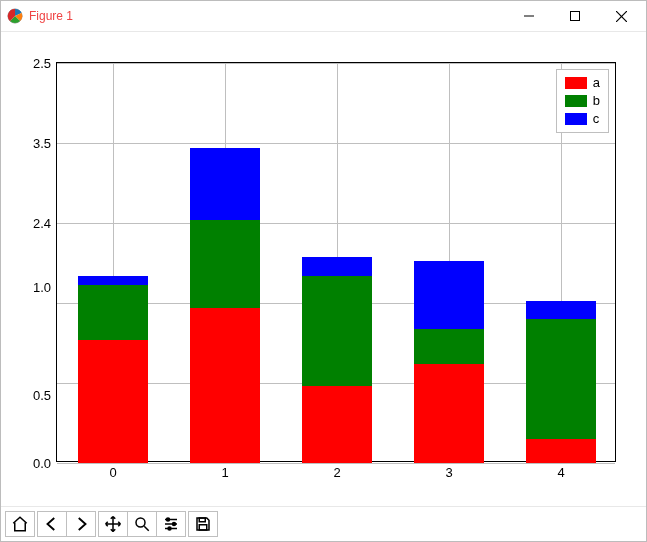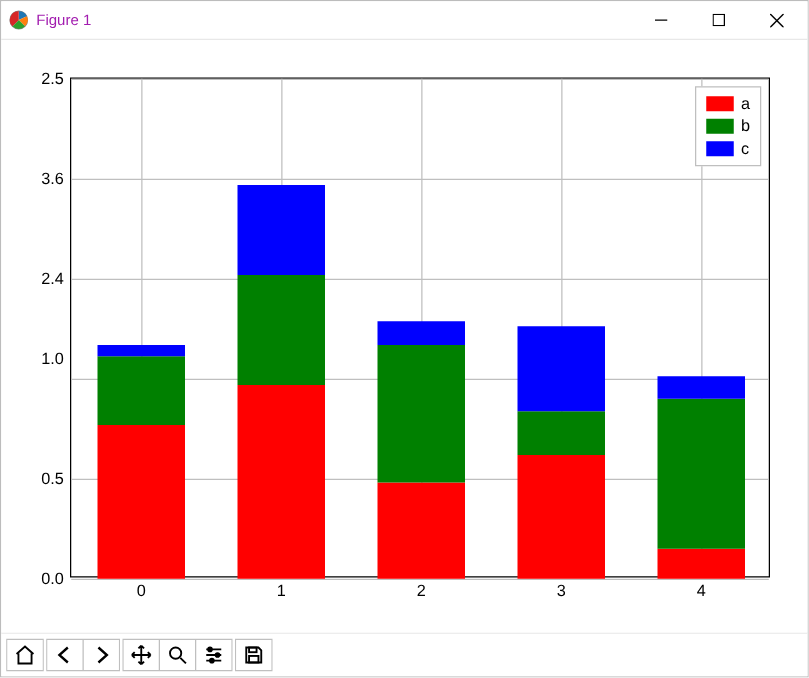--- a/index.html
+++ b/index.html
@@ -30,21 +30,21 @@
     border-bottom: 1px solid #e8e8e8;
   }
   .titlebar .app-icon {
     width: 16px;
     height: 16px;
     margin-right: 6px;
   }
   .titlebar .title {
     flex: 0 0 auto;
     font-size: 12px;
-    color: #a21caf;
+    color: #ef4444;
   }
   .titlebar .spacer { flex: 1 1 auto; }
   .win-btn {
     width: 46px;
     height: 30px;
     display: flex;
     align-items: center;
     justify-content: center;
     color: #000;
   }
@@ -157,27 +157,27 @@
         </svg>
     </div>
   </div>
 
   <div class="figure-area">
     <div class="plot-wrap" id="plot-wrap">
       <div class="axes" id="axes">
           <div class="grid-h" style="top: 400px;"></div>
           <div class="ytick-label" style="top: 400px;">0.0</div>
           <div class="grid-h" style="top: 320px;"></div>
-          <div class="ytick-label" style="top: 320px;">0.5</div>
+          <div class="ytick-label" style="top: 332px;">0.5</div>
           <div class="grid-h" style="top: 240px;"></div>
           <div class="ytick-label" style="top: 224px;">1.0</div>
           <div class="grid-h" style="top: 160px;"></div>
           <div class="ytick-label" style="top: 160px;">2.4</div>
           <div class="grid-h" style="top: 80px;"></div>
-          <div class="ytick-label" style="top: 80px;">3.6</div>
+          <div class="ytick-label" style="top: 80px;">3.5</div>
           <div class="grid-h" style="top: 0px;"></div>
           <div class="ytick-label" style="top: 0px; text-align: right;">2.5</div>
           <div class="grid-v" style="left: 56px;"></div>
           <div class="xtick-label" style="left: 56px;">0</div>
           <div class="grid-v" style="left: 168px;"></div>
           <div class="xtick-label" style="left: 168px;">1</div>
           <div class="grid-v" style="left: 280px;"></div>
           <div class="xtick-label" style="left: 280px;">2</div>
           <div class="grid-v" style="left: 392px;"></div>
           <div class="xtick-label" style="left: 392px;">3</div>

